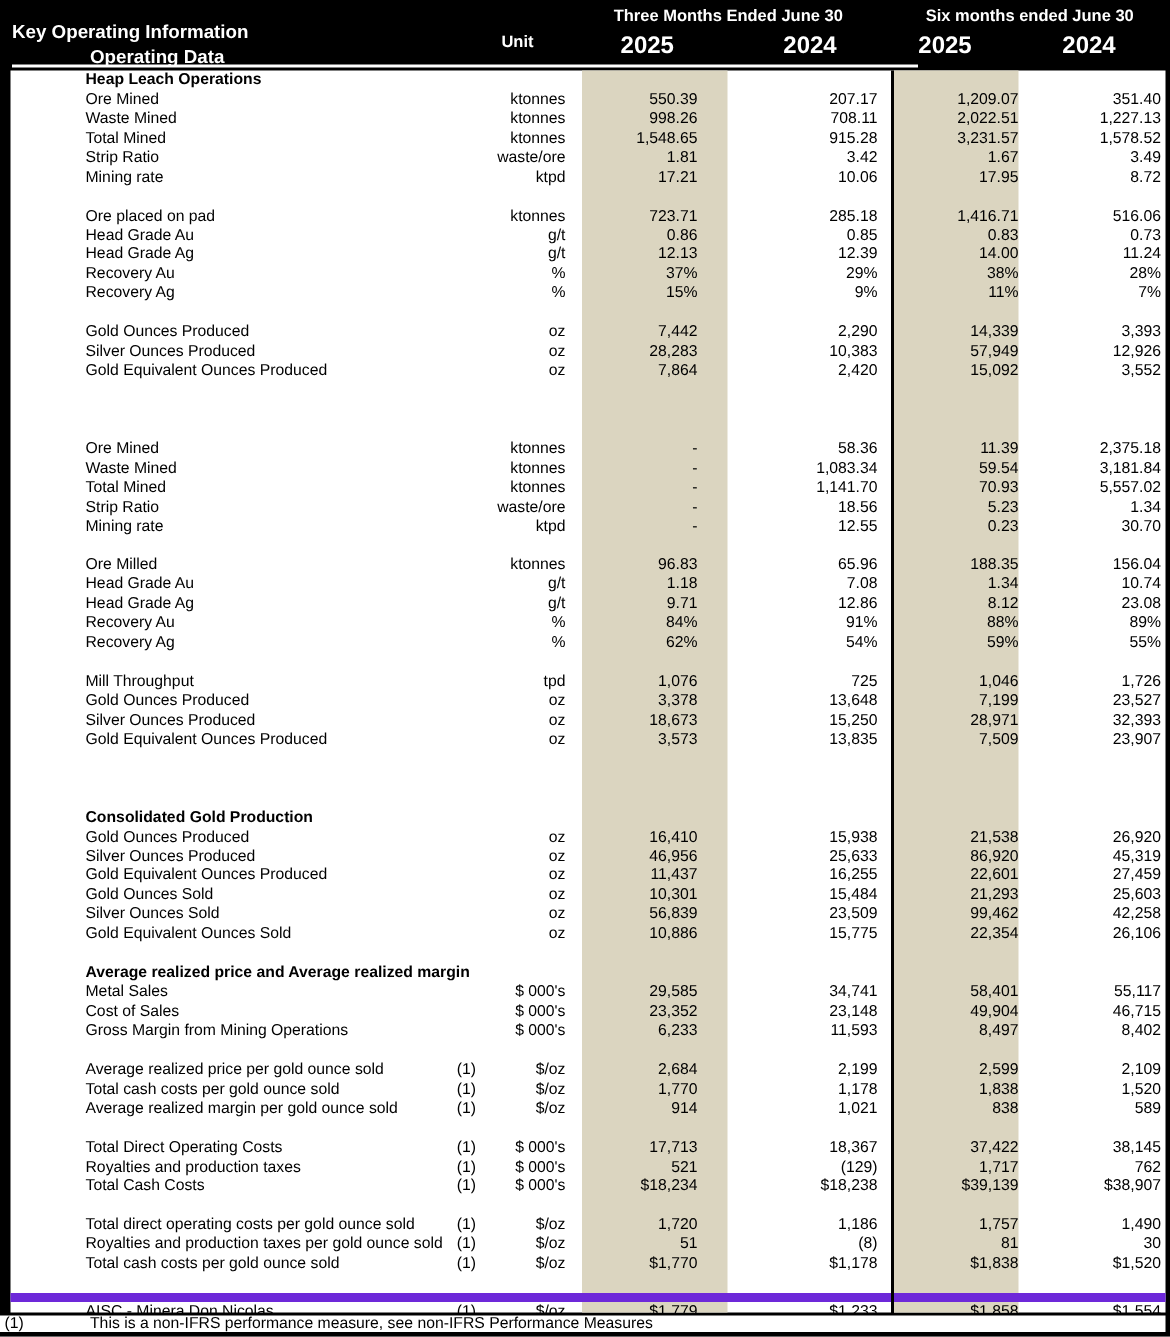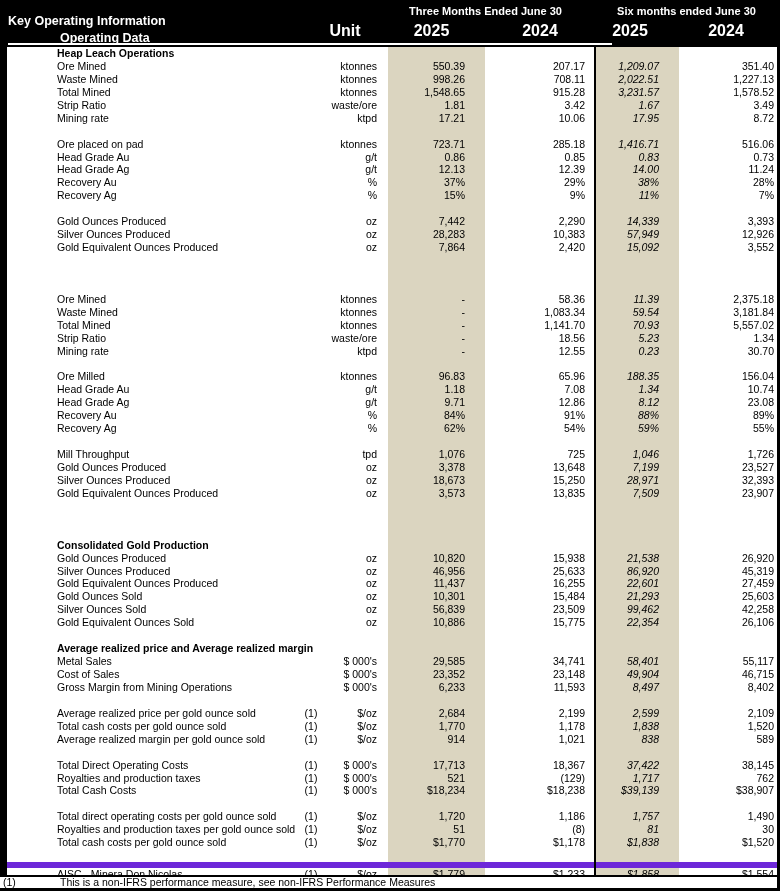--- a/index.html
+++ b/index.html
@@ -4,21 +4,21 @@
 <style>
   html,body{margin:0;padding:0;background:#666;}
   .page{
     position:relative;width:780px;height:891px;background:#000;
     font-family:"Liberation Sans",sans-serif;overflow:hidden;
   }
   
   .header{position:absolute;left:0;top:0;width:780px;height:47px;color:#fff;}
   .title{position:absolute;left:8px;top:14px;font-size:12.5px;font-weight:bold;white-space:nowrap;}
   .subtitle{position:absolute;left:60px;top:31px;font-size:12.5px;font-weight:bold;white-space:nowrap;}
-  .unit-h{position:absolute;left:317px;top:22px;width:56px;text-align:center;font-size:16px;font-weight:bold;}
+  .unit-h{position:absolute;left:317px;top:22px;width:56px;text-align:center;font-size:11px;font-weight:bold;}
   .g{position:absolute;top:5px;text-align:center;font-size:11px;font-weight:bold;white-space:nowrap;}
   .g1{left:377px;width:217px;}
   .g2{left:596px;width:181px;}
   .yr{position:absolute;top:22px;text-align:center;font-size:16px;font-weight:bold;}
   .y1{left:377px;width:109px;}
   .y2{left:486px;width:108px;}
   .y3{left:588px;width:84px;}
   .y4{left:676px;width:100px;}
   .underline{position:absolute;left:8px;top:43px;width:604px;height:2px;background:#fff;}
   
@@ -29,21 +29,21 @@
   .vline{position:absolute;left:594px;top:47px;width:2px;height:842px;background:#000;}
   .row{position:relative;display:flex;height:12.9375px;line-height:12.9375px;font-size:10.5px;color:#000;box-sizing:border-box;}
   .row span{white-space:nowrap;overflow:visible;box-sizing:border-box;}
   .label{width:290px;padding-left:50px;}
   .section .label{font-weight:bold;}
   .note{width:28px;text-align:center;}
   .unit{width:52px;text-align:right;}
   .v{text-align:right;}
   .v1{width:108px;padding-right:20px;}
   .v2{width:108px;padding-right:8px;}
-  .v3{width:86px;padding-right:20px;font-style:italic;}
+  .v3{width:86px;padding-right:0;}
   .v4{width:98px;padding-right:3px;}
   .topline{border-top:6px solid #6d28d9;}
   
   .footnote{position:absolute;left:0;top:877px;width:777px;height:11px;background:#fff;color:#000;font-size:10.5px;line-height:11px;}
   .fn-marker{position:absolute;left:3px;}
   .fn-text{position:absolute;left:60px;white-space:nowrap;}
 </style>
 </head>
 <body>
 
@@ -341,21 +341,21 @@
         <span class="unit"></span>
         <span class="v v1"></span>
         <span class="v v2"></span>
         <span class="v v3"></span>
         <span class="v v4"></span>
       </div>
       <div class="row">
         <span class="label">Gold Ounces Produced</span>
         <span class="note"></span>
         <span class="unit">oz</span>
-        <span class="v v1">10,820</span>
+        <span class="v v1">16,410</span>
         <span class="v v2">15,938</span>
         <span class="v v3">21,538</span>
         <span class="v v4">26,920</span>
       </div>
       <div class="row">
         <span class="label">Silver Ounces Produced</span>
         <span class="note"></span>
         <span class="unit">oz</span>
         <span class="v v1">46,956</span>
         <span class="v v2">25,633</span>

